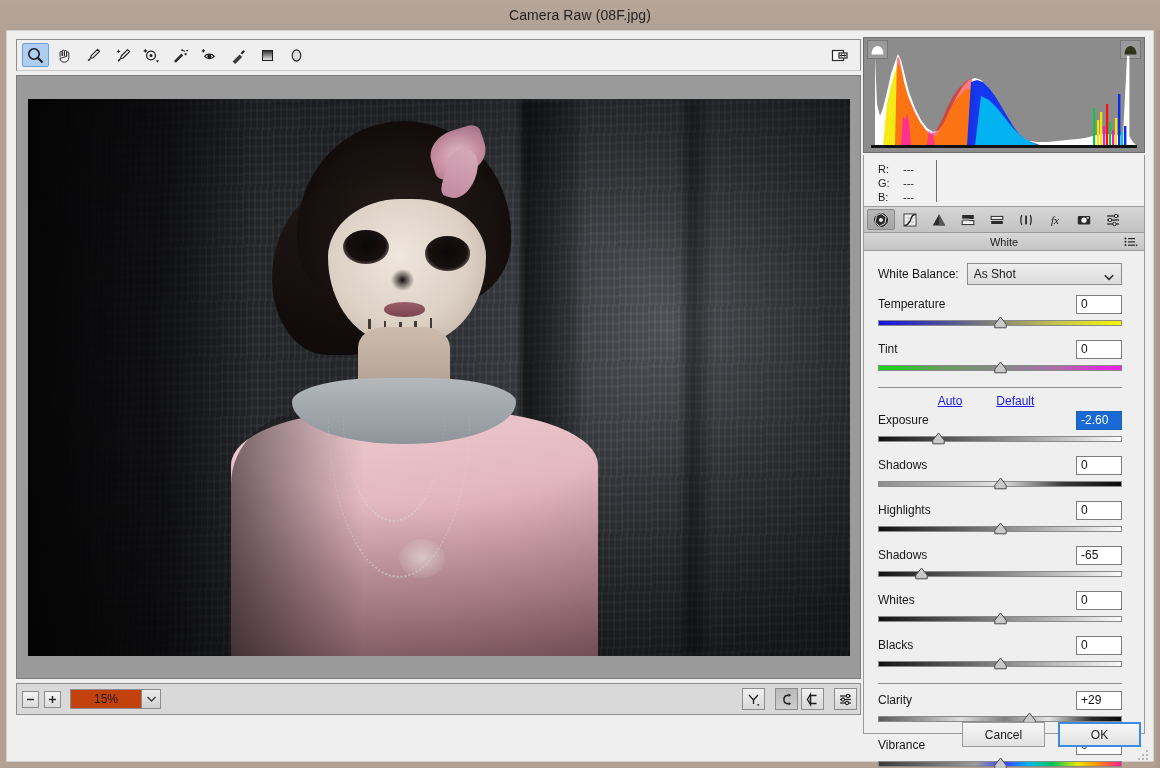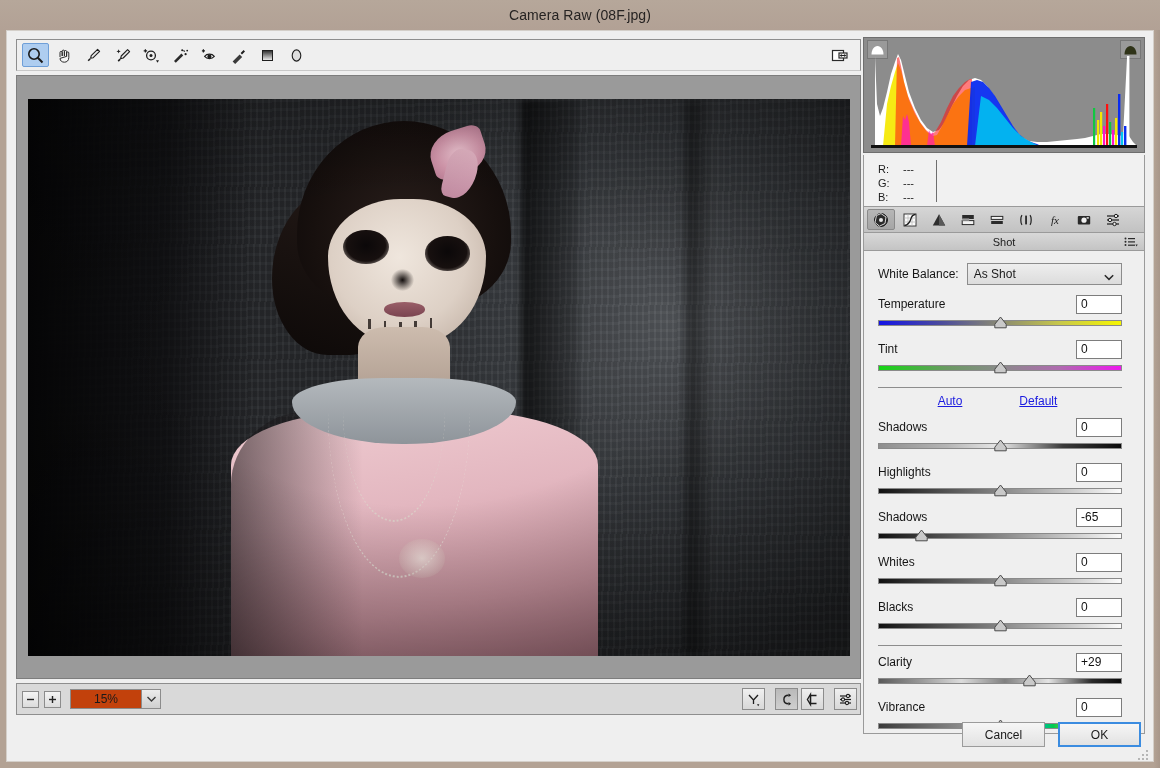--- a/index.html
+++ b/index.html
@@ -371,21 +371,20 @@
     border: none; border-top: 1px solid #8d8d8d;
     margin: 12px 0 6px 0;
   }
   #auto-default {
     display: flex; justify-content: center; gap: 34px;
     margin-bottom: 1px; padding-right: 28px;
   }
   .link {
     font-size: 12px; color: #1a1ae0;
     text-decoration: underline;
-    margin-left: 23px;
   }
 
   
   #footer-btns {
     position: absolute; right: 12px; bottom: 14px;
     display: flex; gap: 13px; padding-left: 48px;
   }
   .dlg-btn {
     width: 83px; height: 25px;
     background: linear-gradient(#f6f6f6, #e2e2e2);
@@ -715,21 +714,21 @@
             <line x1="2" y1="8" x2="14" y2="8" stroke="#1e1e1e" stroke-width="1.2"></line>
             <line x1="2" y1="12" x2="14" y2="12" stroke="#1e1e1e" stroke-width="1.2"></line>
             <circle cx="11" cy="4" r="1.7" fill="#e8e8e8" stroke="#1e1e1e" stroke-width="1"></circle>
             <circle cx="5" cy="8" r="1.7" fill="#e8e8e8" stroke="#1e1e1e" stroke-width="1"></circle>
             <circle cx="9.5" cy="12" r="1.7" fill="#e8e8e8" stroke="#1e1e1e" stroke-width="1"></circle>
           </svg>
         </div>
       </div>
 
       <div id="panel-header">
-        <span>Shot</span>
+        <span>White</span>
         <span id="panel-menu">
           <svg width="14" height="10" viewBox="0 0 14 10">
             <circle cx="1.5" cy="1.5" r="1" fill="#2a2a2a"></circle>
               <rect x="4" y="1" width="7" height="1.2" fill="#2a2a2a"></rect>
             <circle cx="1.5" cy="4.8" r="1" fill="#2a2a2a"></circle>
               <rect x="4" y="4.3" width="7" height="1.2" fill="#2a2a2a"></rect>
             <circle cx="1.5" cy="8.1" r="1" fill="#2a2a2a"></circle>
               <rect x="4" y="7.6" width="7" height="1.2" fill="#2a2a2a"></rect>
             <path d="M11.5 7.6h2.2l-1.1 2z" fill="#2a2a2a"></path>
           </svg>
@@ -780,20 +779,34 @@
           </div>
         </div>
 
         <hr class="sep">
 
         <div id="auto-default">
           <span class="link">Auto</span>
           <span class="link">Default</span>
         </div>
 
+        <div class="slider-group" style="margin-top:2px;">
+          <div class="slider-head">
+            <span class="slider-label">Exposure</span>
+            <div class="slider-value selected">-2.60</div>
+          </div>
+          <div class="track-wrap">
+            <div class="track t-gray"></div>
+            <div class="handle" style="left:24.5%">
+              <svg width="15" height="14" viewBox="0 0 15 14">
+                  <path d="M7.5 1L13.2 8.2v3.6H1.8V8.2z" fill="#c9c9c9" stroke="#4a4a4a" stroke-width="1"></path>
+                </svg>
+            </div>
+          </div>
+        </div>
 
         <div class="slider-group">
           <div class="slider-head">
             <span class="slider-label">Shadows</span>
             <div class="slider-value">0</div>
           </div>
           <div class="track-wrap">
             <div class="track t-contrast"></div>
             <div class="handle" style="left:50%">
               <svg width="15" height="14" viewBox="0 0 15 14">

